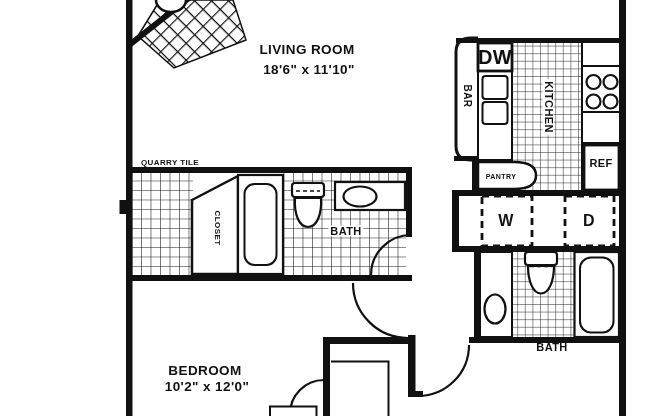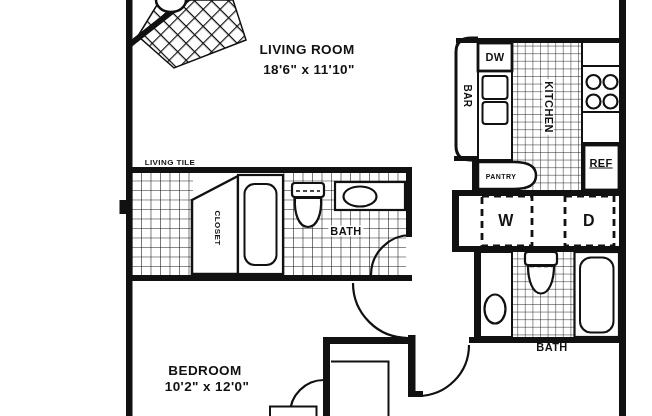--- a/index.html
+++ b/index.html
@@ -5,21 +5,21 @@
   html,body{margin:0;padding:0;background:#fff;}
   #plan{position:relative;width:652px;height:416px;background:#fff;overflow:hidden;
         font-family:"Liberation Sans", sans-serif;color:#111;margin-left:8px;}
   #plan svg{position:absolute;left:0;top:0;}
   .lbl{position:absolute;font-weight:bold;color:#111;white-space:nowrap;
        transform:translate(-50%,-50%);line-height:1;letter-spacing:.4px;}
   .lbl.vert{transform:translate(-50%,-50%) rotate(90deg);}
   .lbl.onTile{background:#fff;padding:0 2px;}
   .f13{font-size:13.5px;} .f11{font-size:11px;}
   .f10{font-size:10px;} .f8{font-size:8px;} .f7{font-size:7px;}
-  .f15{font-size:11px;} .f16{font-size:16px;}
+  .f15{font-size:20px;} .f16{font-size:16px;}
 </style>
 </head>
 <body>
 
 <div id="plan">
 
 <svg width="652" height="416" viewBox="0 0 652 416">
   <defs>
     <pattern id="tileA" width="9.5" height="9.5" patternUnits="userSpaceOnUse">
       <path d="M9.5 0H0V9.5" fill="none" stroke="#111" stroke-width="1.1"></path>
@@ -130,24 +130,24 @@
     <rect x="400" y="391" width="15" height="6"></rect>
     <rect x="315" y="337" width="92" height="7"></rect>
     <rect x="315" y="337" width="7" height="79"></rect>
   </g>
 </svg>
 
   <div class="lbl f13" style="left:299px;top:50px;">LIVING ROOM</div>
   <div class="lbl f13" style="left:301px;top:70px;">18'6" x 11'10"</div>
   <div class="lbl f13" style="left:197px;top:371px;text-align:center;">BEDROOM</div>
   <div class="lbl f13" style="left:199px;top:387px;">10'2" x 12'0"</div>
-  <div class="lbl f8" style="left:162px;top:163px;">LIVING TILE</div>
+  <div class="lbl f8" style="left:162px;top:163px;">QUARRY TILE</div>
   <div class="lbl vert f8 onTile" style="left:209px;top:228px;">CLOSET</div>
   <div class="lbl f11 onTile" style="left:338px;top:231px;">BATH</div>
   <div class="lbl f15" style="left:487px;top:57px;">DW</div>
   <div class="lbl vert f10" style="left:459px;top:96px;">BAR</div>
   <div class="lbl vert f11 onTile" style="left:540px;top:107px;">KITCHEN</div>
-  <div class="lbl f11" style="left:593px;top:163px;text-decoration:underline;">REF</div>
+  <div class="lbl f11" style="left:593px;top:163px;">REF</div>
   <div class="lbl f7" style="left:493px;top:176px;">PANTRY</div>
   <div class="lbl f16" style="left:498px;top:221px;">W</div>
   <div class="lbl f16" style="left:581px;top:221px;">D</div>
   <div class="lbl f11" style="left:544px;top:347px;">BATH</div>
 </div>
 
 </body></html>

